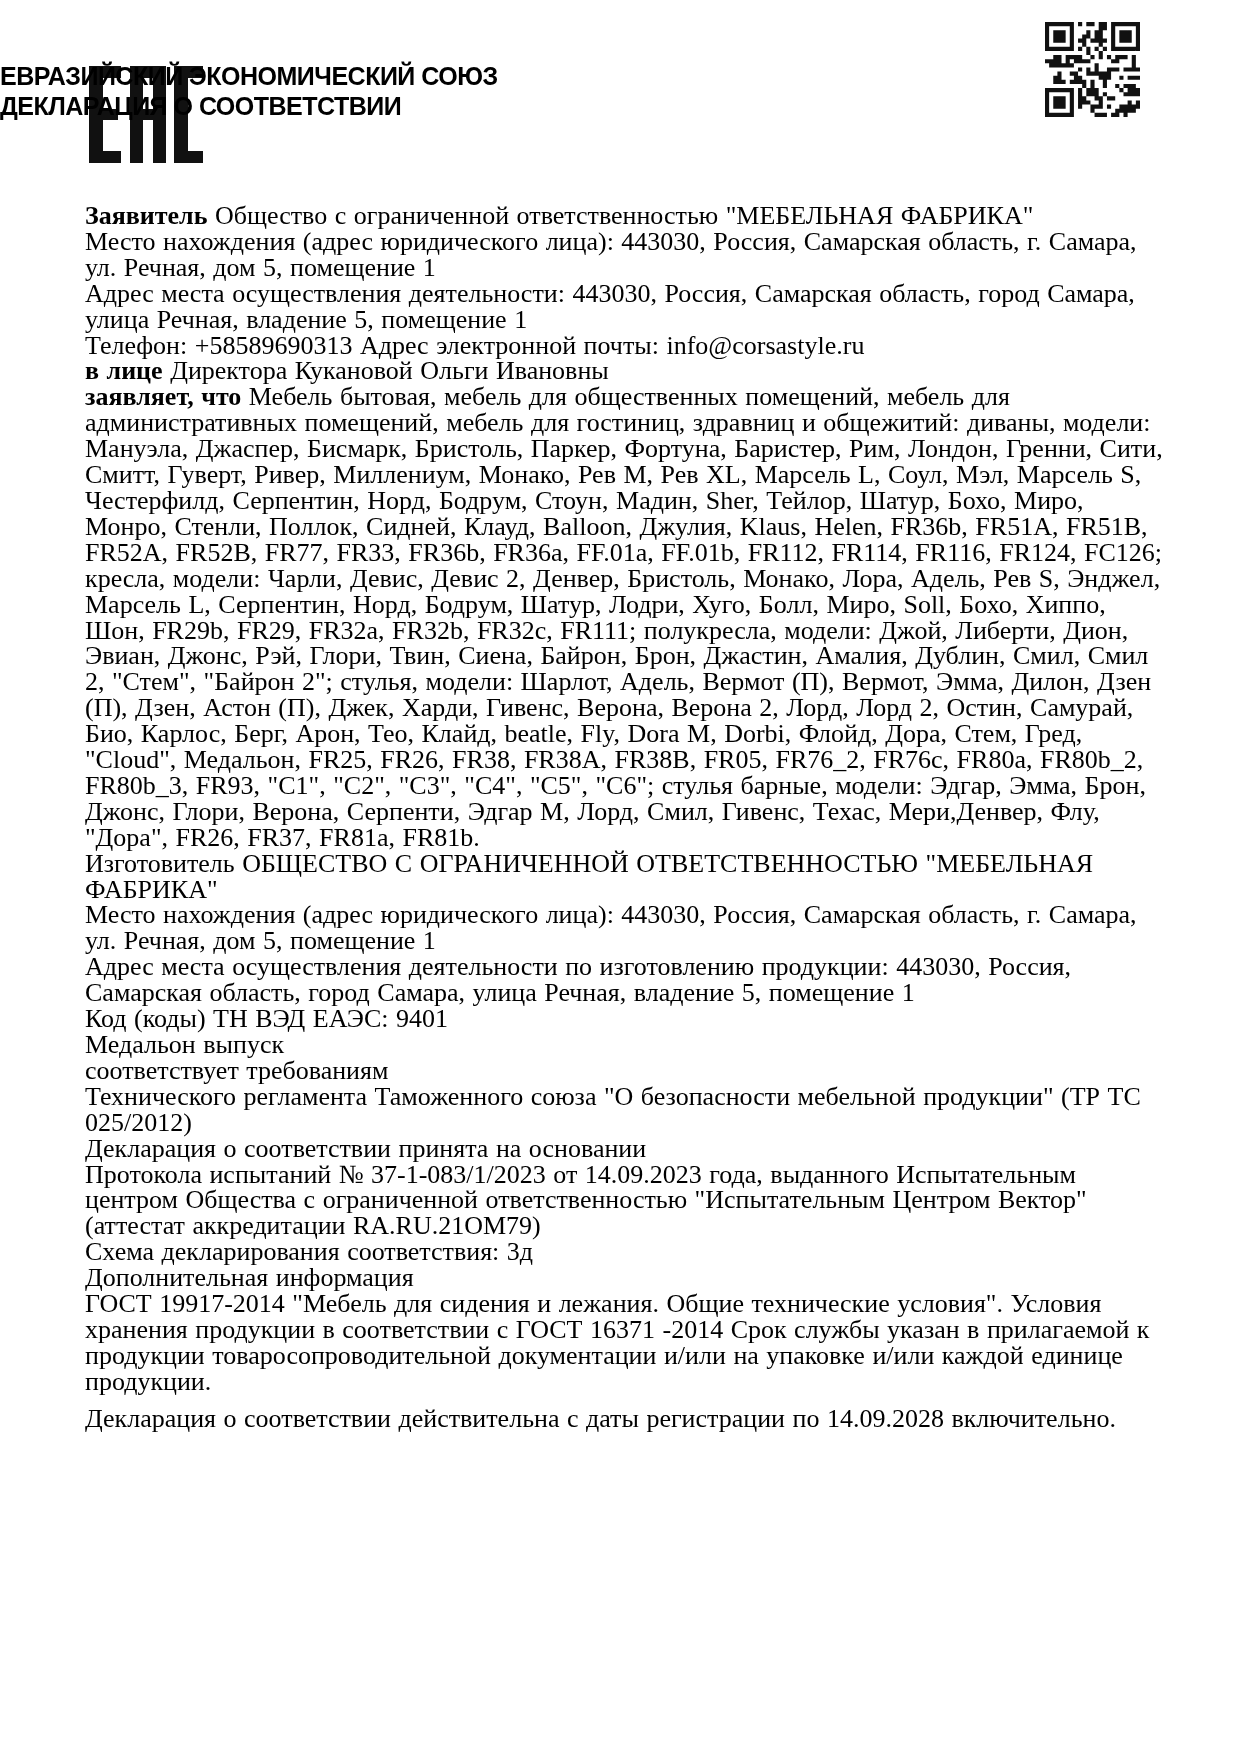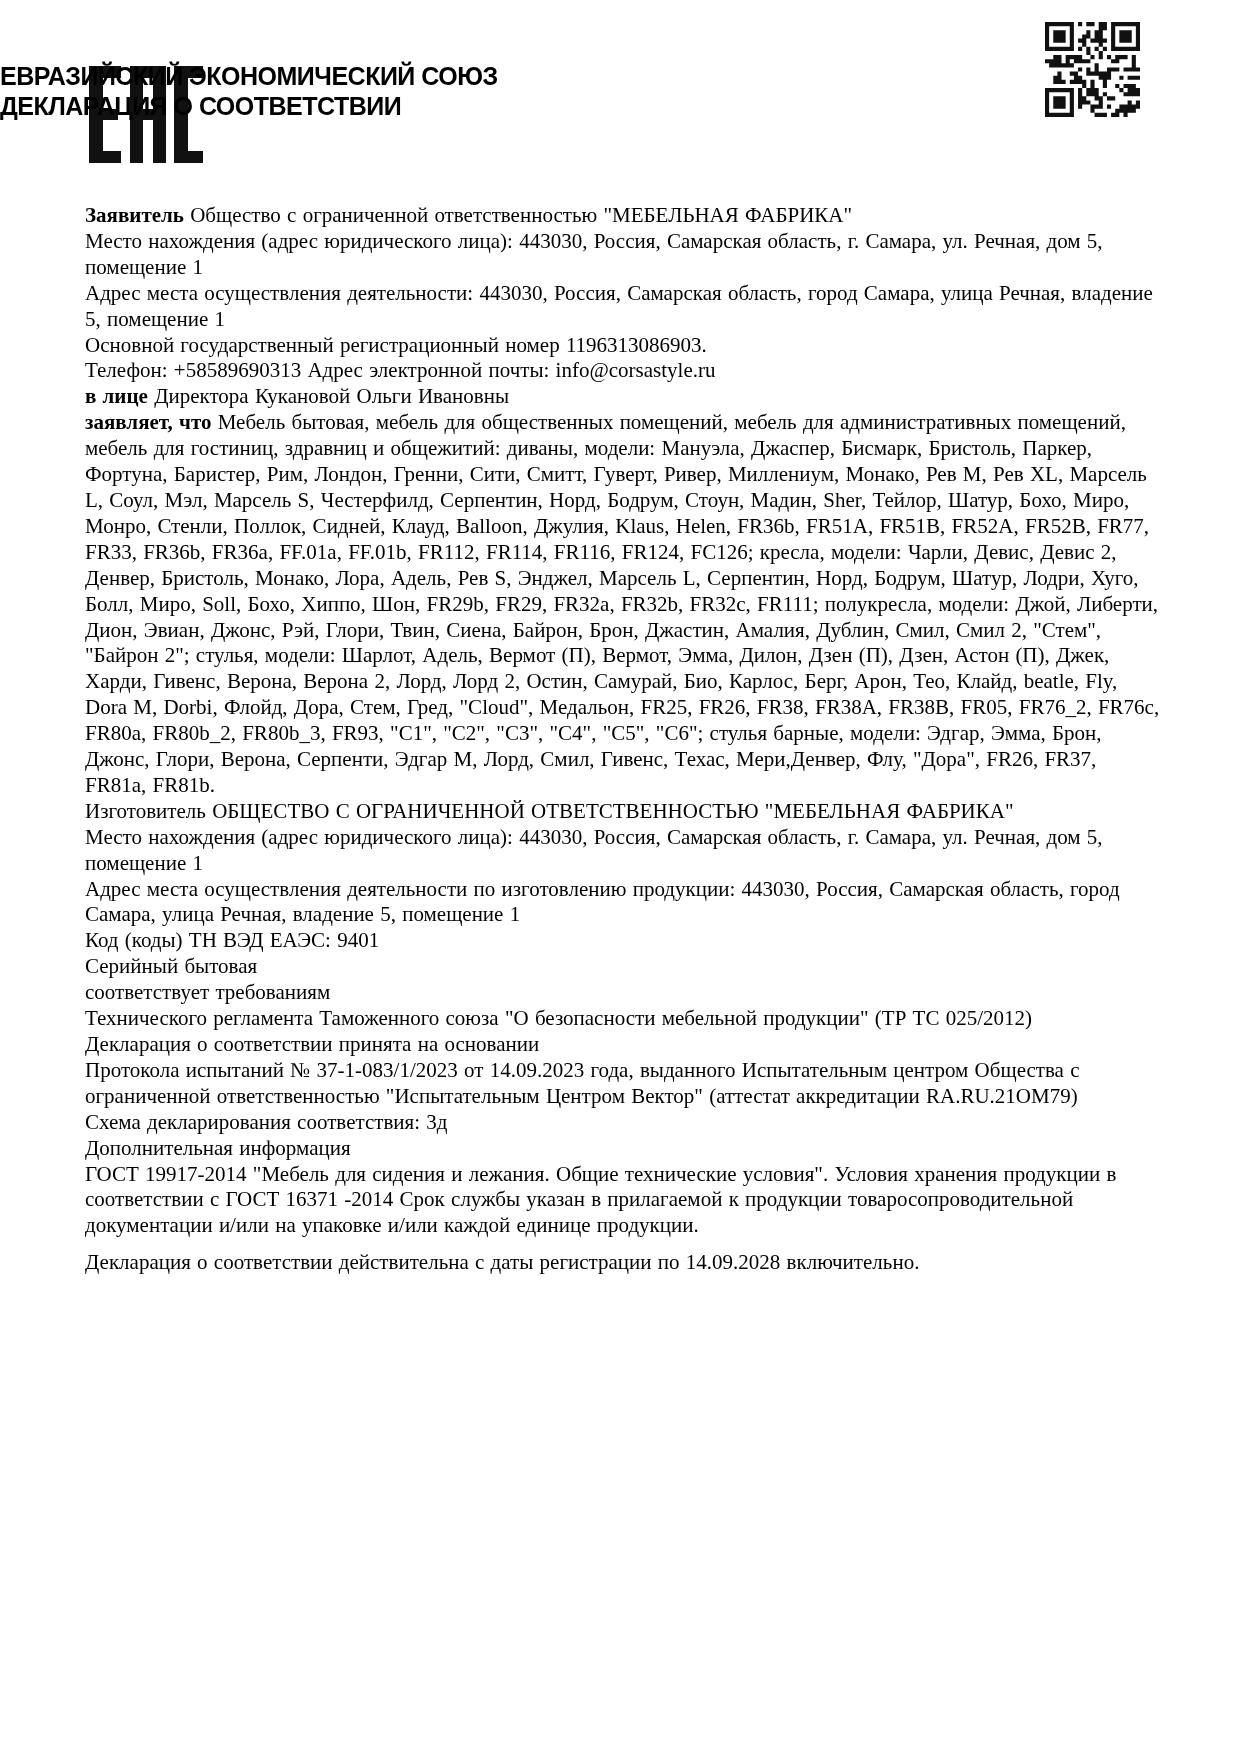--- a/index.html
+++ b/index.html
@@ -5,21 +5,21 @@
   html,body{margin:0;padding:0;background:#ffffff;}
   .page{position:relative;width:1241px;height:1755px;background:#ffffff;overflow:hidden;
         font-family:"Liberation Serif", serif;color:#000;}
   .eac-logo{position:absolute;left:89px;top:66px;width:114px;height:97px;}
   .titles{position:absolute;left:0;top:61px;width:1190px;text-align:left;
           font-family:"Liberation Sans", sans-serif;font-weight:bold;
           font-size:25px;line-height:30px;letter-spacing:-0.5px;}
   .qr{position:absolute;left:1045px;top:22px;width:95px;height:95px;}
   .qr svg{width:95px;height:95px;display:block;}
   .content{position:absolute;left:85px;top:203px;width:1078px;
-           font-size:21px;line-height:25.9px;word-spacing:1px;text-align:left;}
+           font-size:26px;line-height:25.9px;word-spacing:1px;text-align:left;}
   .para{margin:0;}
   .para.bold{font-weight:normal;}
   .para.gap{margin-top:11px;}
   .para b{font-weight:bold;}
 </style>
 </head>
 <body>
 
 <div class="page">
 
@@ -50,29 +50,28 @@
   <div class="qr">
     <svg viewBox="0 0 92 92" xmlns="http://www.w3.org/2000/svg" fill="#111">
         <path d="M0 0h4v4h-4zM4 0h4v4h-4zM8 0h4v4h-4zM12 0h4v4h-4zM16 0h4v4h-4zM20 0h4v4h-4zM24 0h4v4h-4zM32 0h4v4h-4zM40 0h4v4h-4zM44 0h4v4h-4zM52 0h4v4h-4zM56 0h4v4h-4zM64 0h4v4h-4zM68 0h4v4h-4zM72 0h4v4h-4zM76 0h4v4h-4zM80 0h4v4h-4zM84 0h4v4h-4zM88 0h4v4h-4zM0 4h4v4h-4zM24 4h4v4h-4zM52 4h4v4h-4zM56 4h4v4h-4zM64 4h4v4h-4zM88 4h4v4h-4zM0 8h4v4h-4zM8 8h4v4h-4zM12 8h4v4h-4zM16 8h4v4h-4zM24 8h4v4h-4zM40 8h4v4h-4zM48 8h4v4h-4zM52 8h4v4h-4zM64 8h4v4h-4zM72 8h4v4h-4zM76 8h4v4h-4zM80 8h4v4h-4zM88 8h4v4h-4zM0 12h4v4h-4zM8 12h4v4h-4zM12 12h4v4h-4zM16 12h4v4h-4zM24 12h4v4h-4zM36 12h4v4h-4zM40 12h4v4h-4zM48 12h4v4h-4zM52 12h4v4h-4zM64 12h4v4h-4zM72 12h4v4h-4zM76 12h4v4h-4zM80 12h4v4h-4zM88 12h4v4h-4zM0 16h4v4h-4zM8 16h4v4h-4zM12 16h4v4h-4zM16 16h4v4h-4zM24 16h4v4h-4zM32 16h4v4h-4zM36 16h4v4h-4zM44 16h4v4h-4zM48 16h4v4h-4zM52 16h4v4h-4zM56 16h4v4h-4zM64 16h4v4h-4zM72 16h4v4h-4zM76 16h4v4h-4zM80 16h4v4h-4zM88 16h4v4h-4zM0 20h4v4h-4zM24 20h4v4h-4zM36 20h4v4h-4zM52 20h4v4h-4zM64 20h4v4h-4zM88 20h4v4h-4zM0 24h4v4h-4zM4 24h4v4h-4zM8 24h4v4h-4zM12 24h4v4h-4zM16 24h4v4h-4zM20 24h4v4h-4zM24 24h4v4h-4zM32 24h4v4h-4zM40 24h4v4h-4zM48 24h4v4h-4zM56 24h4v4h-4zM64 24h4v4h-4zM68 24h4v4h-4zM72 24h4v4h-4zM76 24h4v4h-4zM80 24h4v4h-4zM84 24h4v4h-4zM88 24h4v4h-4zM40 28h4v4h-4zM52 28h4v4h-4zM8 32h4v4h-4zM12 32h4v4h-4zM20 32h4v4h-4zM24 32h4v4h-4zM28 32h4v4h-4zM32 32h4v4h-4zM44 32h4v4h-4zM52 32h4v4h-4zM60 32h4v4h-4zM68 32h4v4h-4zM72 32h4v4h-4zM76 32h4v4h-4zM84 32h4v4h-4zM0 36h4v4h-4zM4 36h4v4h-4zM8 36h4v4h-4zM12 36h4v4h-4zM20 36h4v4h-4zM28 36h4v4h-4zM32 36h4v4h-4zM36 36h4v4h-4zM40 36h4v4h-4zM64 36h4v4h-4zM68 36h4v4h-4zM84 36h4v4h-4zM4 40h4v4h-4zM8 40h4v4h-4zM12 40h4v4h-4zM16 40h4v4h-4zM20 40h4v4h-4zM24 40h4v4h-4zM48 40h4v4h-4zM84 40h4v4h-4zM32 44h4v4h-4zM40 44h4v4h-4zM48 44h4v4h-4zM60 44h4v4h-4zM64 44h4v4h-4zM68 44h4v4h-4zM76 44h4v4h-4zM80 44h4v4h-4zM84 44h4v4h-4zM88 44h4v4h-4zM12 48h4v4h-4zM24 48h4v4h-4zM28 48h4v4h-4zM40 48h4v4h-4zM44 48h4v4h-4zM48 48h4v4h-4zM52 48h4v4h-4zM56 48h4v4h-4zM60 48h4v4h-4zM8 52h4v4h-4zM12 52h4v4h-4zM28 52h4v4h-4zM32 52h4v4h-4zM52 52h4v4h-4zM56 52h4v4h-4zM60 52h4v4h-4zM72 52h4v4h-4zM80 52h4v4h-4zM84 52h4v4h-4zM88 52h4v4h-4zM8 56h4v4h-4zM12 56h4v4h-4zM16 56h4v4h-4zM24 56h4v4h-4zM28 56h4v4h-4zM32 56h4v4h-4zM36 56h4v4h-4zM44 56h4v4h-4zM56 56h4v4h-4zM36 60h4v4h-4zM44 60h4v4h-4zM56 60h4v4h-4zM68 60h4v4h-4zM76 60h4v4h-4zM80 60h4v4h-4zM84 60h4v4h-4zM0 64h4v4h-4zM4 64h4v4h-4zM8 64h4v4h-4zM12 64h4v4h-4zM16 64h4v4h-4zM20 64h4v4h-4zM24 64h4v4h-4zM32 64h4v4h-4zM40 64h4v4h-4zM44 64h4v4h-4zM48 64h4v4h-4zM72 64h4v4h-4zM80 64h4v4h-4zM84 64h4v4h-4zM88 64h4v4h-4zM0 68h4v4h-4zM24 68h4v4h-4zM32 68h4v4h-4zM40 68h4v4h-4zM44 68h4v4h-4zM48 68h4v4h-4zM56 68h4v4h-4zM76 68h4v4h-4zM80 68h4v4h-4zM84 68h4v4h-4zM88 68h4v4h-4zM0 72h4v4h-4zM8 72h4v4h-4zM12 72h4v4h-4zM16 72h4v4h-4zM24 72h4v4h-4zM32 72h4v4h-4zM36 72h4v4h-4zM48 72h4v4h-4zM52 72h4v4h-4zM60 72h4v4h-4zM64 72h4v4h-4zM0 76h4v4h-4zM8 76h4v4h-4zM12 76h4v4h-4zM16 76h4v4h-4zM24 76h4v4h-4zM32 76h4v4h-4zM36 76h4v4h-4zM40 76h4v4h-4zM52 76h4v4h-4zM80 76h4v4h-4zM88 76h4v4h-4zM0 80h4v4h-4zM8 80h4v4h-4zM12 80h4v4h-4zM16 80h4v4h-4zM24 80h4v4h-4zM32 80h4v4h-4zM44 80h4v4h-4zM48 80h4v4h-4zM52 80h4v4h-4zM60 80h4v4h-4zM72 80h4v4h-4zM76 80h4v4h-4zM80 80h4v4h-4zM84 80h4v4h-4zM88 80h4v4h-4zM0 84h4v4h-4zM24 84h4v4h-4zM44 84h4v4h-4zM68 84h4v4h-4zM72 84h4v4h-4zM76 84h4v4h-4zM80 84h4v4h-4zM84 84h4v4h-4zM0 88h4v4h-4zM4 88h4v4h-4zM8 88h4v4h-4zM12 88h4v4h-4zM16 88h4v4h-4zM20 88h4v4h-4zM24 88h4v4h-4zM48 88h4v4h-4zM52 88h4v4h-4zM56 88h4v4h-4zM64 88h4v4h-4zM68 88h4v4h-4zM76 88h4v4h-4z"></path>
       </svg>
   </div>
 
   <main class="content">
       <p class="para"><b>Заявитель</b> Общество с ограниченной ответственностью "МЕБЕЛЬНАЯ ФАБРИКА"</p>
       <p class="para">Место нахождения (адрес юридического лица): 443030, Россия, Самарская область, г. Самара, ул. Речная, дом 5, помещение 1</p>
       <p class="para">Адрес места осуществления деятельности: 443030, Россия, Самарская область, город Самара, улица Речная, владение 5, помещение 1</p>
-      <p class="para">Основной государственный регистрационный номер 1196313086903.</p>
       <p class="para">Телефон: +58589690313 Адрес электронной почты: info@corsastyle.ru</p>
       <p class="para"><b>в лице</b> Директора Кукановой Ольги Ивановны</p>
       <p class="para"><b>заявляет, что</b> Мебель бытовая, мебель для общественных помещений, мебель для административных помещений, мебель для гостиниц, здравниц и общежитий: диваны, модели: Мануэла, Джаспер, Бисмарк, Бристоль, Паркер, Фортуна, Баристер, Рим, Лондон, Гренни, Сити, Смитт, Гуверт, Ривер, Миллениум, Монако, Рев М, Рев XL, Марсель L, Соул, Мэл, Марсель S, Честерфилд, Серпентин, Норд, Бодрум, Стоун, Мадин, Sher, Тейлор, Шатур, Бохо, Миро, Монро, Стенли, Поллок, Сидней, Клауд, Balloon, Джулия, Klaus, Helen, FR36b, FR51A, FR51B, FR52A, FR52B, FR77, FR33, FR36b, FR36a, FF.01a, FF.01b, FR112, FR114, FR116, FR124, FC126; кресла, модели: Чарли, Девис, Девис 2, Денвер, Бристоль, Монако, Лора, Адель, Рев S, Энджел, Марсель L, Серпентин, Норд, Бодрум, Шатур, Лодри, Хуго, Болл, Миро, Soll, Бохо, Хиппо, Шон, FR29b, FR29, FR32a, FR32b, FR32c, FR111; полукресла, модели: Джой, Либерти, Дион, Эвиан, Джонс, Рэй, Глори, Твин, Сиена, Байрон, Брон, Джастин, Амалия, Дублин, Смил, Смил 2, "Стем", "Байрон 2"; стулья, модели: Шарлот, Адель, Вермот (П), Вермот, Эмма, Дилон, Дзен (П), Дзен, Астон (П), Джек, Харди, Гивенс, Верона, Верона 2, Лорд, Лорд 2, Остин, Самурай, Био, Карлос, Берг, Арон, Тео, Клайд, beatle, Fly, Dora M, Dorbi, Флойд, Дора, Стем, Гред, "Cloud", Медальон, FR25, FR26, FR38, FR38A, FR38B, FR05, FR76_2, FR76c, FR80a, FR80b_2, FR80b_3, FR93, "C1", "C2", "C3", "C4", "C5", "C6"; стулья барные, модели: Эдгар, Эмма, Брон, Джонс, Глори, Верона, Серпенти, Эдгар М, Лорд, Смил, Гивенс, Техас, Мери,Денвер, Флу, "Дора", FR26, FR37, FR81a, FR81b.</p>
       <p class="para">Изготовитель ОБЩЕСТВО С ОГРАНИЧЕННОЙ ОТВЕТСТВЕННОСТЬЮ "МЕБЕЛЬНАЯ ФАБРИКА"</p>
       <p class="para">Место нахождения (адрес юридического лица): 443030, Россия, Самарская область, г. Самара, ул. Речная, дом 5, помещение 1</p>
       <p class="para">Адрес места осуществления деятельности по изготовлению продукции: 443030, Россия, Самарская область, город Самара, улица Речная, владение 5, помещение 1</p>
       <p class="para">Код (коды) ТН ВЭД ЕАЭС: 9401</p>
-      <p class="para">Серийный бытовая</p>
+      <p class="para">Медальон выпуск</p>
       <p class="para bold">соответствует требованиям</p>
       <p class="para">Технического регламента Таможенного союза "О безопасности мебельной продукции" (ТР ТС 025/2012)</p>
       <p class="para bold">Декларация о соответствии принята на основании</p>
       <p class="para">Протокола испытаний № 37-1-083/1/2023 от 14.09.2023 года, выданного Испытательным центром Общества с ограниченной ответственностью "Испытательным Центром Вектор" (аттестат аккредитации RA.RU.21ОМ79)</p>
       <p class="para">Схема декларирования соответствия: 3д</p>
       <p class="para bold">Дополнительная информация</p>
       <p class="para">ГОСТ 19917-2014 "Мебель для сидения и лежания. Общие технические условия". Условия хранения продукции в соответствии с ГОСТ 16371 -2014 Срок службы указан в прилагаемой к продукции товаросопроводительной документации и/или на упаковке и/или каждой единице продукции.</p>
       <p class="para bold gap">Декларация о соответствии действительна с даты регистрации по 14.09.2028 включительно.</p>
     </main>
 

